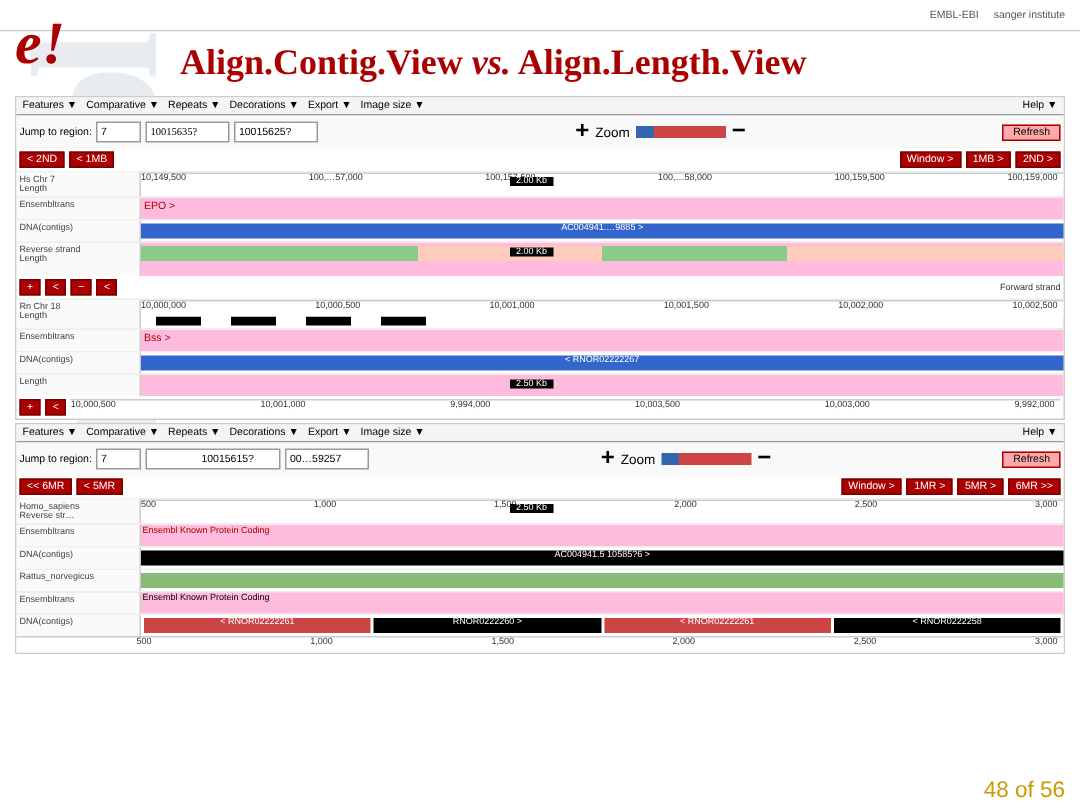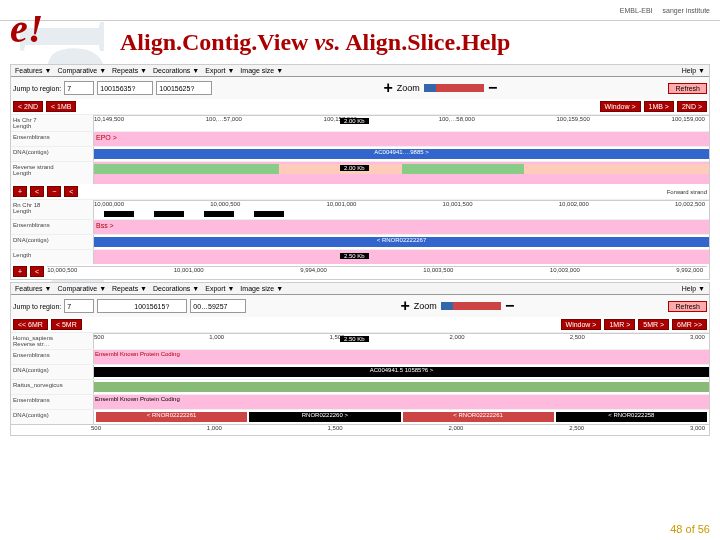--- a/index.html
+++ b/index.html
@@ -30,53 +30,53 @@
 .scale{position:absolute;top:3px;left:40%;background:#000;color:#fff;font-size:6px;padding:0 4px}
 .pinkband{background:#fbd}
 .greenband{background:linear-gradient(to right,#8c8 0 30%,#fcb 30% 50%,#8c8 50% 70%,#fcb 70% 100%);height:10px;margin:2px 0}
 .blueband{background:#36c;height:10px;margin:2px 0;color:#fff;font-size:6px;text-align:center}
 .blackband{background:#000;height:10px;margin:2px 0;color:#fff;font-size:6px;text-align:center}
 .grayband{background:#8b7;height:10px;margin:2px 0}
 .features{display:flex;height:8px;gap:20px;padding:0 10px}
 .feat{width:30px;height:6px}
 .feat.b{background:#000}
 .redcontig{background:#c44;color:#fff;font-size:6px;text-align:center;height:10px;margin:2px 8px}
-.pageno{position:absolute;bottom:5px;right:10px;font-size:11px;color:#c90}
+.pageno{position:absolute;bottom:5px;right:10px;font-size:15px;color:#c90}
 </style>
 </head>
 <body>
 
 <div class="logo"><span>e!</span></div>
 <div class="watermark">Ensembl</div>
 
 <div class="topbar">
   <span>EMBL-EBI</span>
   <span>sanger institute</span>
 </div>
 
 <div class="title">
-  <span>Align.Contig.View </span><em>vs.</em><span> Align.Slice.Help</span>
+  <span>Align.Contig.View </span><em>vs.</em><span> Align.Length.View</span>
 </div>
 
 <div class="content">
 
 <div class="panel">
   <div class="menubar">
     <span>Features ▼</span>
     <span>Comparative ▼</span>
     <span>Repeats ▼</span>
     <span>Decorations ▼</span>
     <span>Export ▼</span>
     <span>Image size ▼</span>
     <span class="help">Help ▼</span>
   </div>
   <div class="controls">
     <span>Jump to region:</span>
     <input style="width: 24px;" value="7">
-    <input style="width: 50px;" value="10015635?">
+    <input style="width: 50px; font-family: Liberation Serif, serif;" value="10015635?">
     <input style="width: 50px;" value="10015625?">
     <div class="zoom">
       <span class="plus">+</span>
       <span>Zoom</span>
       <div class="zoombar"></div>
       <span class="minus">−</span>
     </div>
     <span class="btn-ref">Refresh</span>
   </div>
   <div class="navrow">

